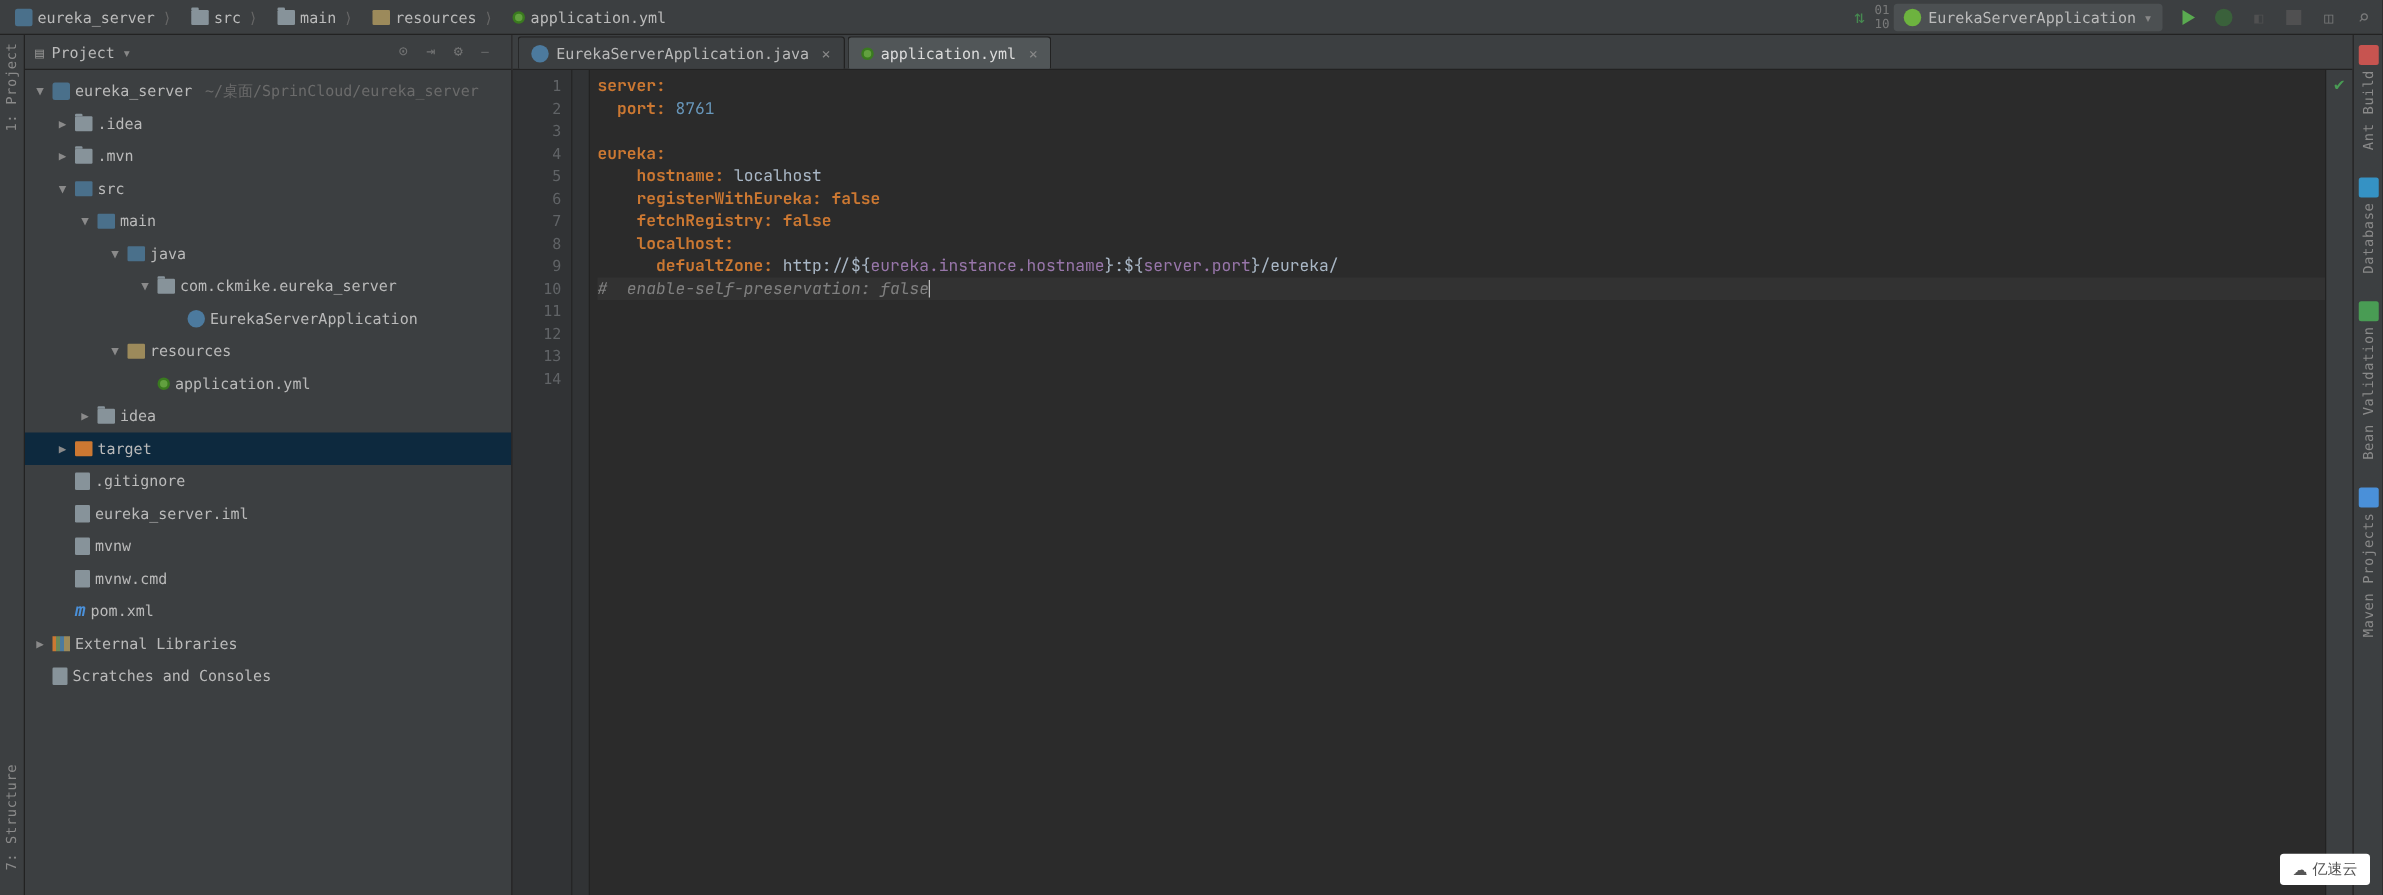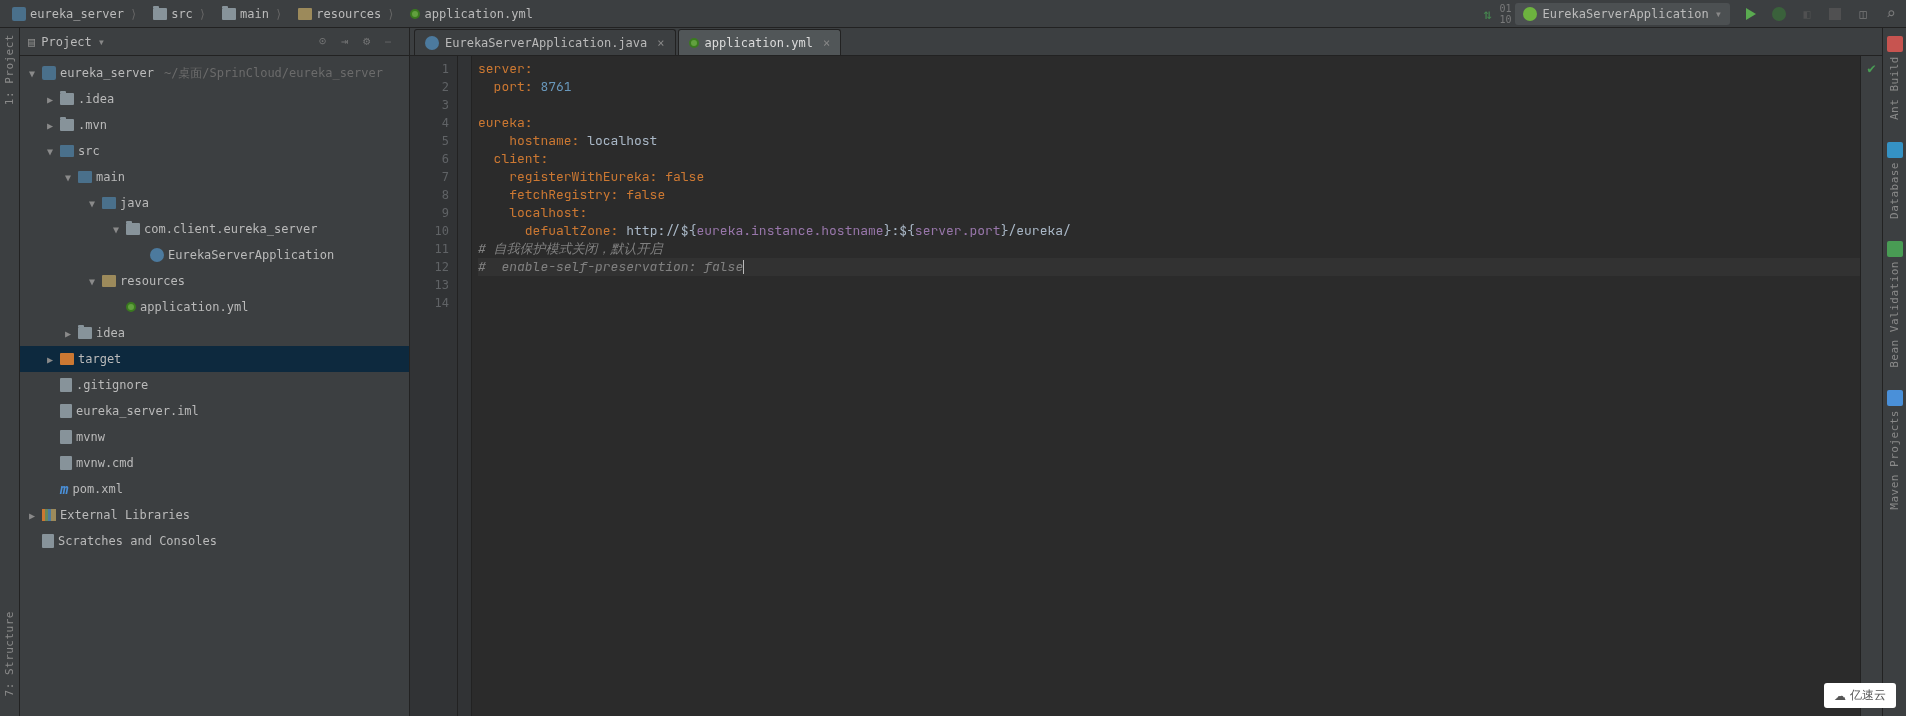--- a/index.html
+++ b/index.html
@@ -114,21 +114,21 @@
 .gutter{
   width:48px; background:#313335; text-align:right; padding:4px 8px 0 0;
   color:#606366; font-size:12px; line-height:18px; border-right:1px solid #222;
 }
 .fold-gutter{width:14px;background:#313335;border-right:1px solid #222;}
 .code{
   flex:1; padding:4px 0 0 6px; font-size:13px; line-height:18px;
   font-family:"JetBrains Mono","Consolas",monospace; position:relative;
 }
 .code-line{white-space:pre;}
-.k{color:#cc7832;font-weight:400;}
+.k{color:#cc7832;font-weight:700;}
 .n{color:#6897bb;}
 .v{color:#a9b7c6;}
 .prop{color:#9876aa;}
 .c{color:#808080;font-style:italic;}
 .cursor-line{background:#323232;}
 .caret{display:inline-block;width:1px;height:14px;background:#bbb;vertical-align:middle;}
 
 .right-gutter{
   width:22px;background:#3c3f41;border-left:1px solid #222;
   display:flex;flex-direction:column;align-items:center;padding-top:4px;gap:4px;
@@ -256,21 +256,21 @@
           <span>main</span>
         </div>
         <div class="tree-row ind-3">
           <span class="arrow">▼</span>
           <span class="icon-folder-open src"></span>
           <span>java</span>
         </div>
         <div class="tree-row ind-4">
           <span class="arrow">▼</span>
           <span class="icon-folder"></span>
-          <span>com.client.eureka_server</span>
+          <span>com.ckmike.eureka_server</span>
         </div>
         <div class="tree-row ind-5">
           <span class="arrow"></span>
           <span class="icon-class"></span>
           <span>EurekaServerApplication</span>
         </div>
         <div class="tree-row ind-3">
           <span class="arrow">▼</span>
           <span class="icon-folder-open res"></span>
           <span>resources</span>
@@ -358,26 +358,24 @@
           <div>13</div>
           <div>14</div>
         </div>
       <div class="fold-gutter"></div>
       <div class="code" id="code">
           <div class="code-line"><span class="k">server:</span></div>
           <div class="code-line">  <span class="k">port:</span> <span class="n">8761</span></div>
           <div class="code-line">&nbsp;</div>
           <div class="code-line"><span class="k">eureka:</span></div>
           <div class="code-line">    <span class="k">hostname:</span> <span class="v">localhost</span></div>
-          <div class="code-line">  <span class="k">client:</span></div>
           <div class="code-line">    <span class="k">registerWithEureka:</span> <span class="k">false</span></div>
           <div class="code-line">    <span class="k">fetchRegistry:</span> <span class="k">false</span></div>
           <div class="code-line">    <span class="k">localhost:</span></div>
           <div class="code-line">      <span class="k">defualtZone:</span> <span class="v">http://${</span><span class="prop">eureka.instance.hostname</span><span class="v">}:${</span><span class="prop">server.port</span><span class="v">}/eureka/</span></div>
-          <div class="code-line"><span class="c"># 自我保护模式关闭，默认开启</span></div>
           <div class="code-line cursor-line"><span class="c">#  enable-self-preservation: false</span><span class="caret"></span></div>
         </div>
       <div class="right-gutter">
         <span class="ok-check">✔</span>
       </div>
     </div>
   </div>
 
   <div class="right-tools" id="right-tools">
       <div style="display: flex; flex-direction: column; align-items: center; gap: 4px;">

